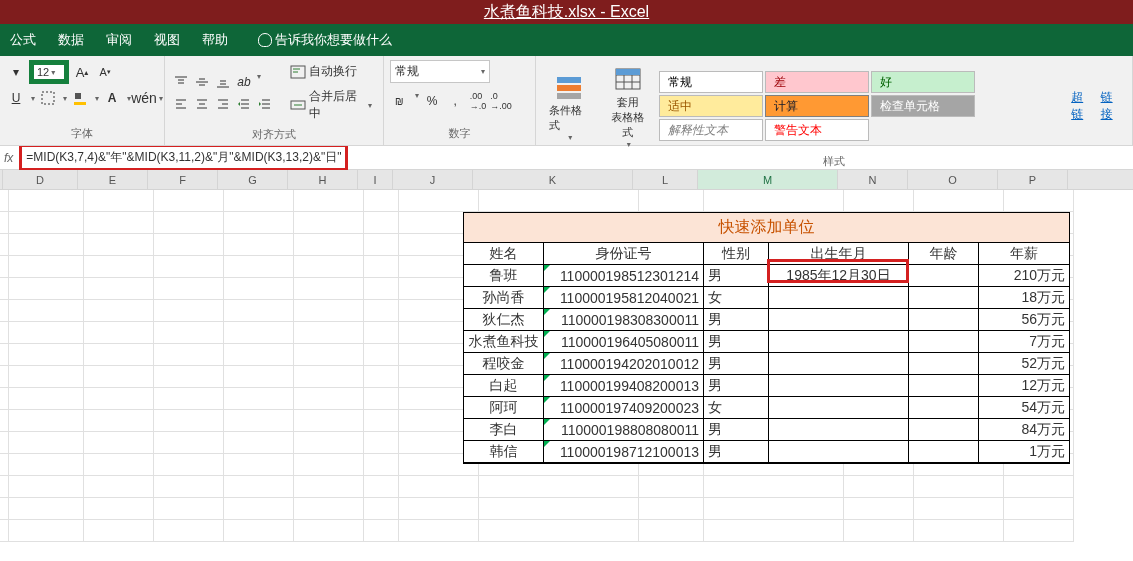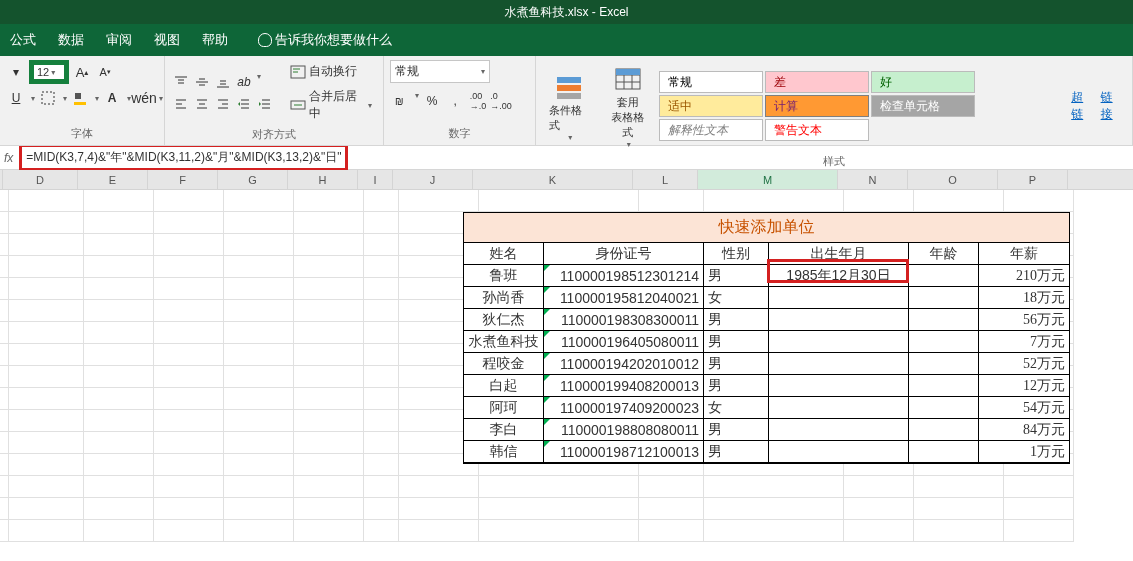--- a/index.html
+++ b/index.html
@@ -1,18 +1,18 @@
 <!DOCTYPE html>
 <html><head>
   <meta charset="utf-8">
   <style>
     * { box-sizing: border-box; margin: 0; padding: 0; }
     body { font-family: "Microsoft YaHei", Arial, sans-serif; font-size: 12px; color: #333; background: #fff; width: 1133px; overflow: hidden; }
     
-    .titlebar { background: #14532d; color: #fff; height: 24px; display: flex; align-items: center; justify-content: center; font-size: 12px; }
+    .titlebar { background: #7f1d1d; color: #fff; height: 24px; display: flex; align-items: center; justify-content: center; font-size: 16px; text-decoration: underline; }
     
     .menubar { background: #0e6638; height: 32px; display: flex; align-items: center; padding: 0 10px; gap: 22px; color: #fff; font-size: 13px; }
     .menubar .tab { cursor: pointer; }
     .menubar .bulb { margin-left: 8px; display: flex; align-items: center; gap: 3px; }
     .bulb-icon { width: 14px; height: 14px; border: 1.2px solid #fff; border-radius: 50% 50% 40% 40%; position: relative; }
     
     .ribbon { background: #f1f1f1; border-bottom: 1px solid #d6d6d6; height: 90px; display: flex; position: relative; }
     .ribbon-group { border-right: 1px solid #d6d6d6; display: flex; flex-direction: column; justify-content: space-between; padding: 4px 6px 2px; }
     .group-label { text-align: center; font-size: 11px; color: #666; padding: 2px 0; }
     .group-content { display: flex; align-items: center; flex: 1; gap: 4px; }
@@ -38,21 +38,21 @@
     
     .big-btn { display: flex; flex-direction: column; align-items: center; padding: 2px 6px; cursor: pointer; border: 1px solid transparent; font-size: 11px; }
     .big-icon { width: 32px; height: 32px; display: flex; align-items: center; justify-content: center; }
     
     .style-chips { display: flex; gap: 2px; flex-wrap: wrap; width: 440px; }
     .style-chip { border: 1px solid #bbb; padding: 3px 8px; font-size: 12px; width: 104px; height: 22px; text-align: left; display: flex; align-items: center; cursor: pointer; }
     .chip-normal { background: #fff; color: #000; }
     .chip-bad { background: #ffc7ce; color: #9c0006; }
     .chip-good { background: #c6efce; color: #006100; }
     .chip-neutral { background: #ffeb9c; color: #9c5700; }
-    .chip-calc { background: #ff9933; color: #701a75; border-color: #7f7f7f; }
+    .chip-calc { background: #ff9933; color: #0f172a; border-color: #7f7f7f; }
     .chip-check { background: #a5a5a5; color: #fff; }
     .chip-explain { background: #fff; color: #7f7f7f; font-style: italic; }
     .chip-warn { background: #fff; color: #ff0000; }
     .hyperlink-lbl { color: #0563c1; text-decoration: underline; font-size: 12px; padding: 4px; }
     
     .formula-bar { height: 24px; border-bottom: 1px solid #d6d6d6; display: flex; align-items: center; background: #fff; padding: 0 4px; }
     .fx-label { font-style: italic; color: #666; font-size: 12px; margin-right: 6px; }
     .formula-input { flex: 1; font-size: 12px; font-family: Arial; }
     .formula-highlight { border: 3px solid #d42020; padding: 2px 4px; display: inline-block; }
     
@@ -61,21 +61,21 @@
     .col-h { border-right: 1px solid #d4d4d4; text-align: center; font-size: 11px; color: #555; display: flex; align-items: center; justify-content: center; }
     
     .grid { position: relative; }
     .grid-row { display: flex; height: 22px; }
     .cell { border-right: 1px solid #e0e0e0; border-bottom: 1px solid #e0e0e0; background: #fff; font-size: 12px; padding: 0 4px; display: flex; align-items: center; overflow: hidden; white-space: nowrap; }
     
     .data-table { position: absolute; left: 463px; top: 22px; border: 1px solid #000; }
     .t-header { background: #fce4d6; text-align: center; color: #c75200; font-size: 16px; padding: 4px 0; border-bottom: 1px solid #000; font-weight: normal; }
     .t-row { display: flex; }
     .t-cell { border-right: 1px solid #000; border-bottom: 1px solid #000; padding: 2px 4px; font-size: 14px; display: flex; align-items: center; height: 22px; background: #fff; }
-    .t-cell:last-child { border-right: none; font-family: Liberation Serif, serif; }
+    .t-cell:last-child { border-right: none; }
     .c-name { width: 80px; justify-content: center; }
     .c-id { width: 160px; justify-content: flex-end; position: relative; }
     .c-sex { width: 65px; }
     .c-dob { width: 140px; justify-content: center; }
     .c-age { width: 70px; justify-content: center; }
     .c-salary { width: 90px; justify-content: flex-end; }
     .t-head-row .t-cell { justify-content: center; font-weight: normal; }
     .green-tri { position: absolute; left: 0; top: 0; width: 0; height: 0; border-left: 6px solid #00b050; border-bottom: 6px solid transparent; }
     
     .selected-outline { position: absolute; border: 3px solid #d42020; pointer-events: none; }

